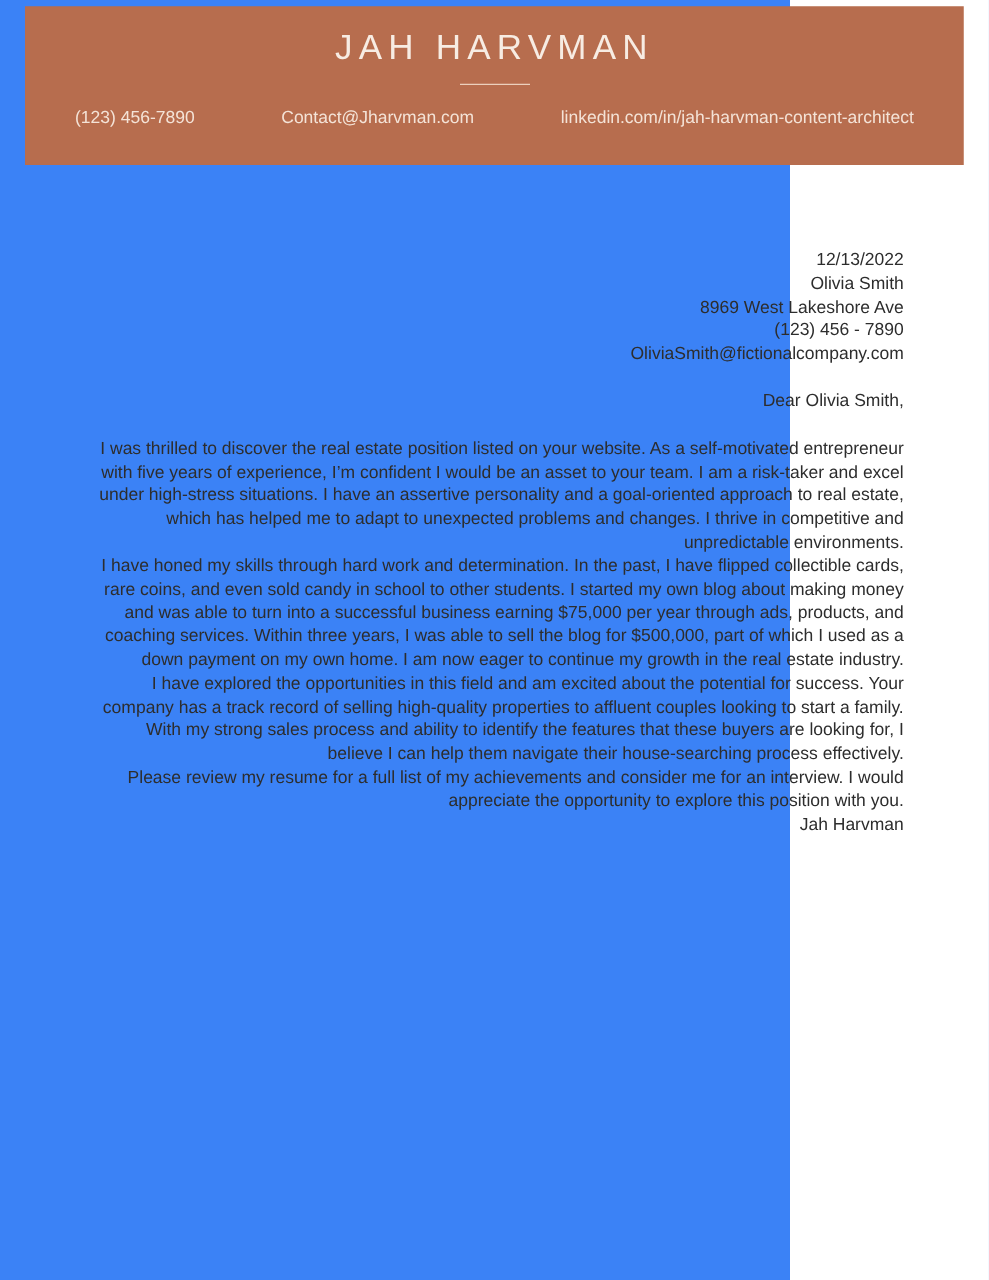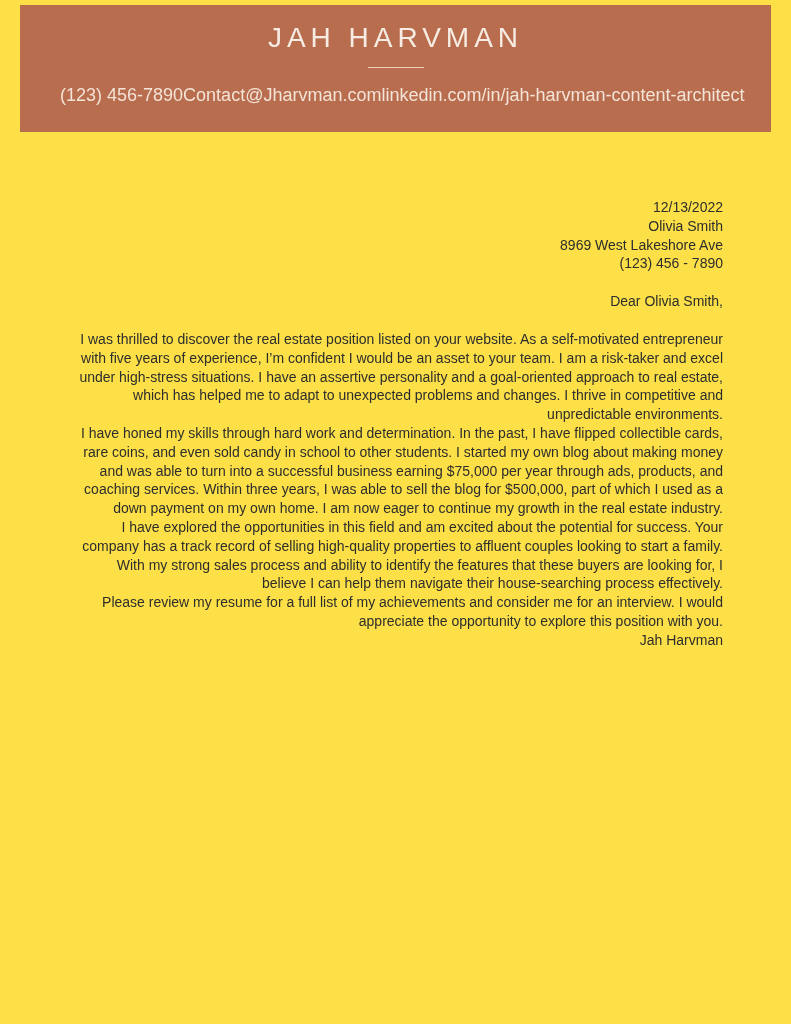--- a/index.html
+++ b/index.html
@@ -5,23 +5,23 @@
   * { margin: 0; padding: 0; box-sizing: border-box; }
   html, body { background: #ffffff; }
   body {
     width: 791px;
     height: 1024px;
     font-family: "Liberation Sans", "DejaVu Sans", sans-serif;
     position: relative;
     overflow: hidden;
   }
   .page {
-    width: 791px;
+    width: 632px;
     height: 1024px;
-    background: #fde047;
+    background: #3b82f6;
     text-decoration: underline;
   }
   .header-band {
     position: absolute;
     left: 20px;
     top: 5px;
     width: 751px;
     height: 127px;
     background: #b76d4e;
     display: flex;
@@ -42,21 +42,21 @@
     background: #ecd0bd;
     margin-top: 13px;
   }
   .contact-row {
     width: 100%;
     padding: 0 40px;
     margin-top: 17px;
     display: flex;
     justify-content: space-between;
     align-items: flex-end;
-    font-size: 18px;
+    font-size: 14px;
     color: #f4e3d7;
     white-space: nowrap;
   }
   .letter {
     position: absolute;
     left: 73px;
     top: 198px;
     width: 650px;
     font-size: 14px;
     line-height: 18.8px;
@@ -82,20 +82,21 @@
     </div>
   </div>
 
   <div class="letter">
 
     <div class="block">
       <div>12/13/2022</div>
       <div>Olivia Smith</div>
       <div>8969 West Lakeshore Ave</div>
       <div>(123) 456 - 7890</div>
+      <div>OliviaSmith@fictionalcompany.com</div>
     </div>
 
     <div class="block">Dear Olivia Smith,</div>
 
     <p class="block">I was thrilled to discover the real estate position listed on your website. As a self-motivated entrepreneur with five years of experience, I’m confident I would be an asset to your team. I am a risk-taker and excel under high-stress situations. I have an assertive personality and a goal-oriented approach to real estate, which has helped me to adapt to unexpected problems and changes. I thrive in competitive and unpredictable environments.</p>
     <p class="block">I have honed my skills through hard work and determination. In the past, I have flipped collectible cards, rare coins, and even sold candy in school to other students. I started my own blog about making money and was able to turn into a successful business earning $75,000 per year through ads, products, and coaching services. Within three years, I was able to sell the blog for $500,000, part of which I used as a down payment on my own home. I am now eager to continue my growth in the real estate industry.</p>
     <p class="block">I have explored the opportunities in this field and am excited about the potential for success. Your company has a track record of selling high-quality properties to affluent couples looking to start a family. With my strong sales process and ability to identify the features that these buyers are looking for, I believe I can help them navigate their house-searching process effectively.</p>
     <p class="block">Please review my resume for a full list of my achievements and consider me for an interview. I would appreciate the opportunity to explore this position with you.</p>
 
     <div class="block">Jah Harvman</div>

